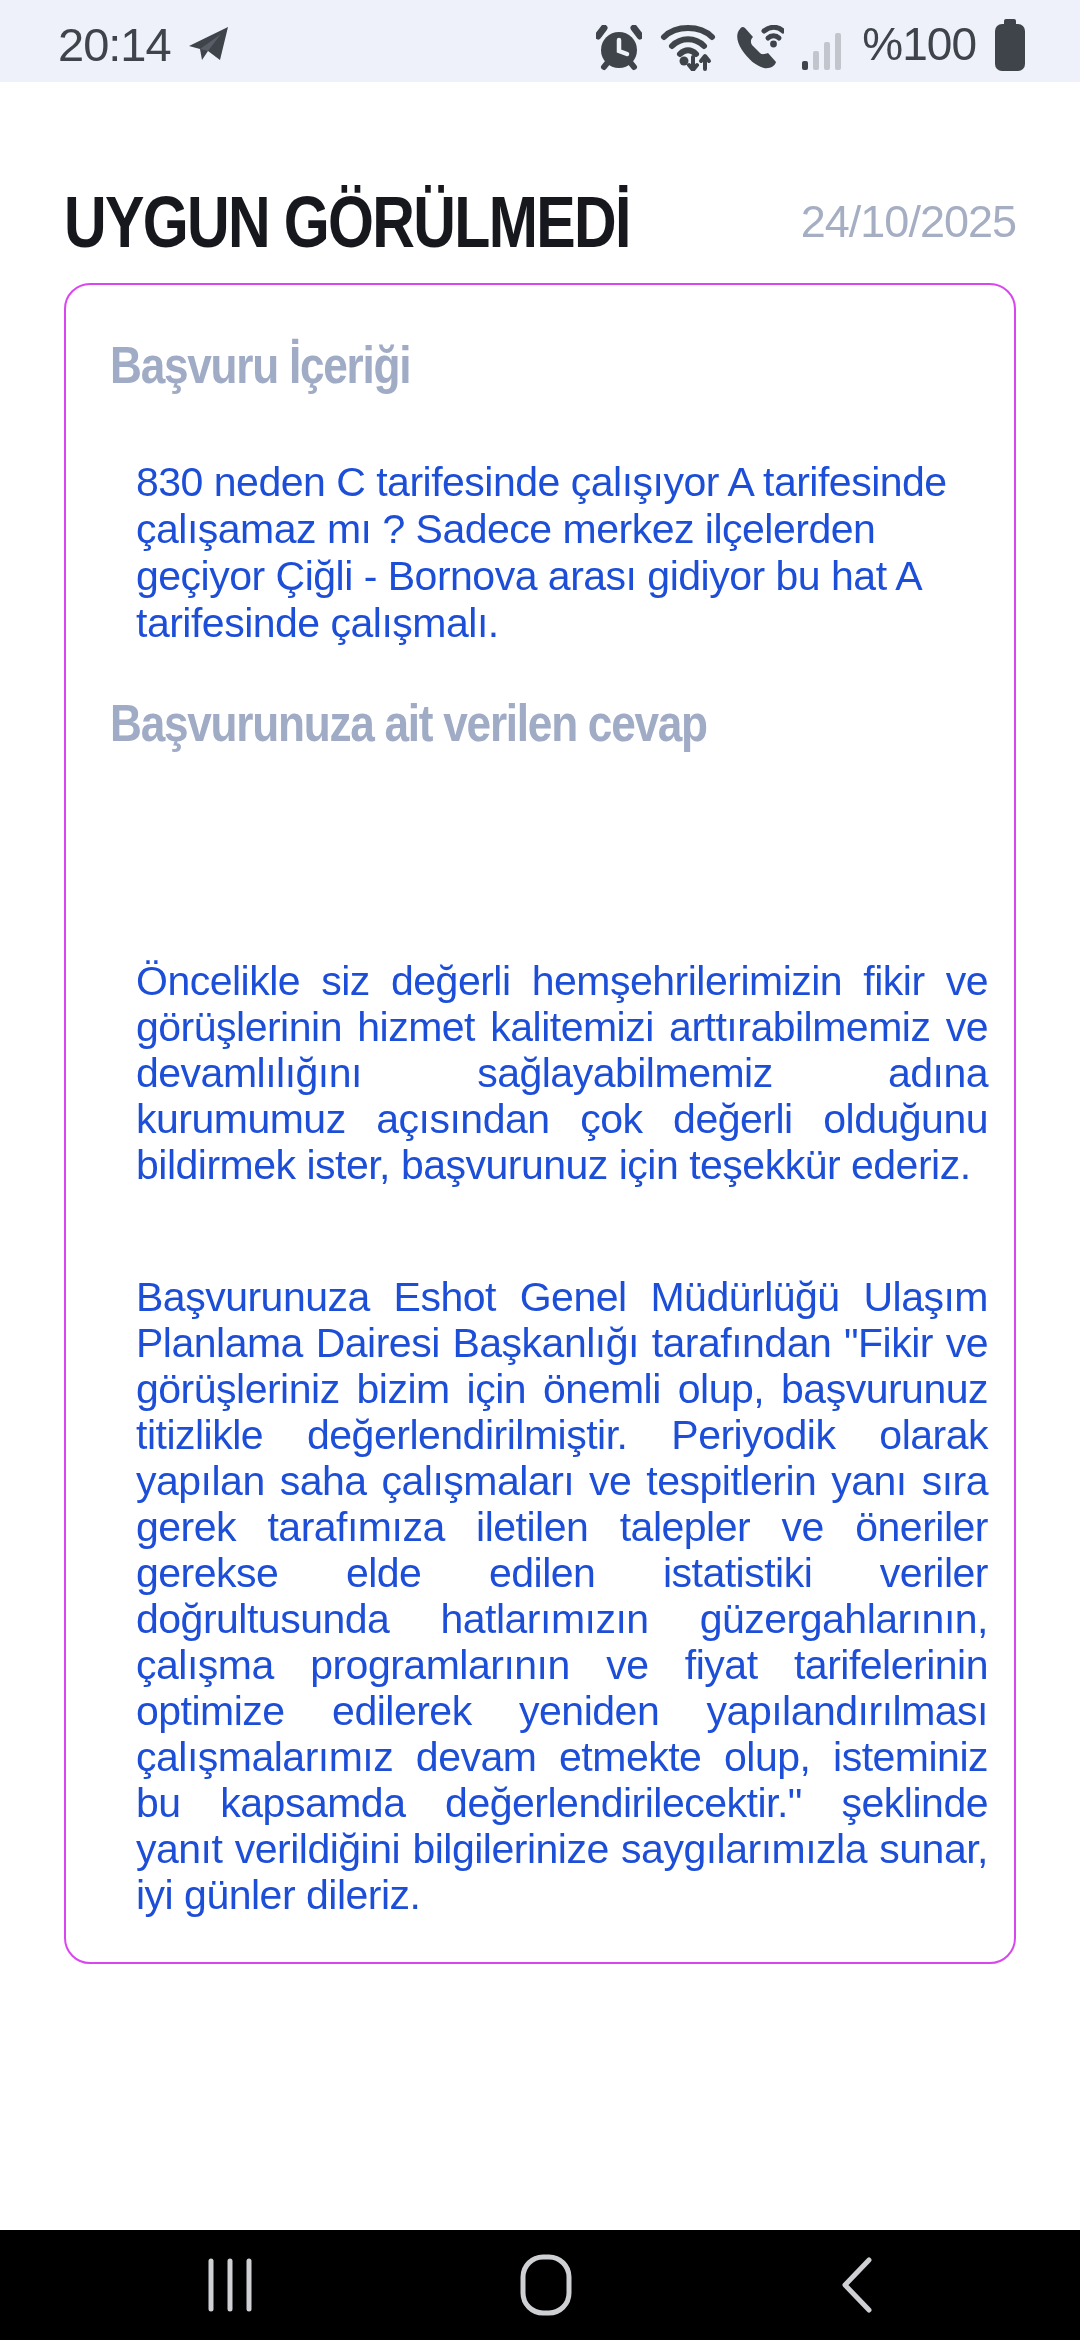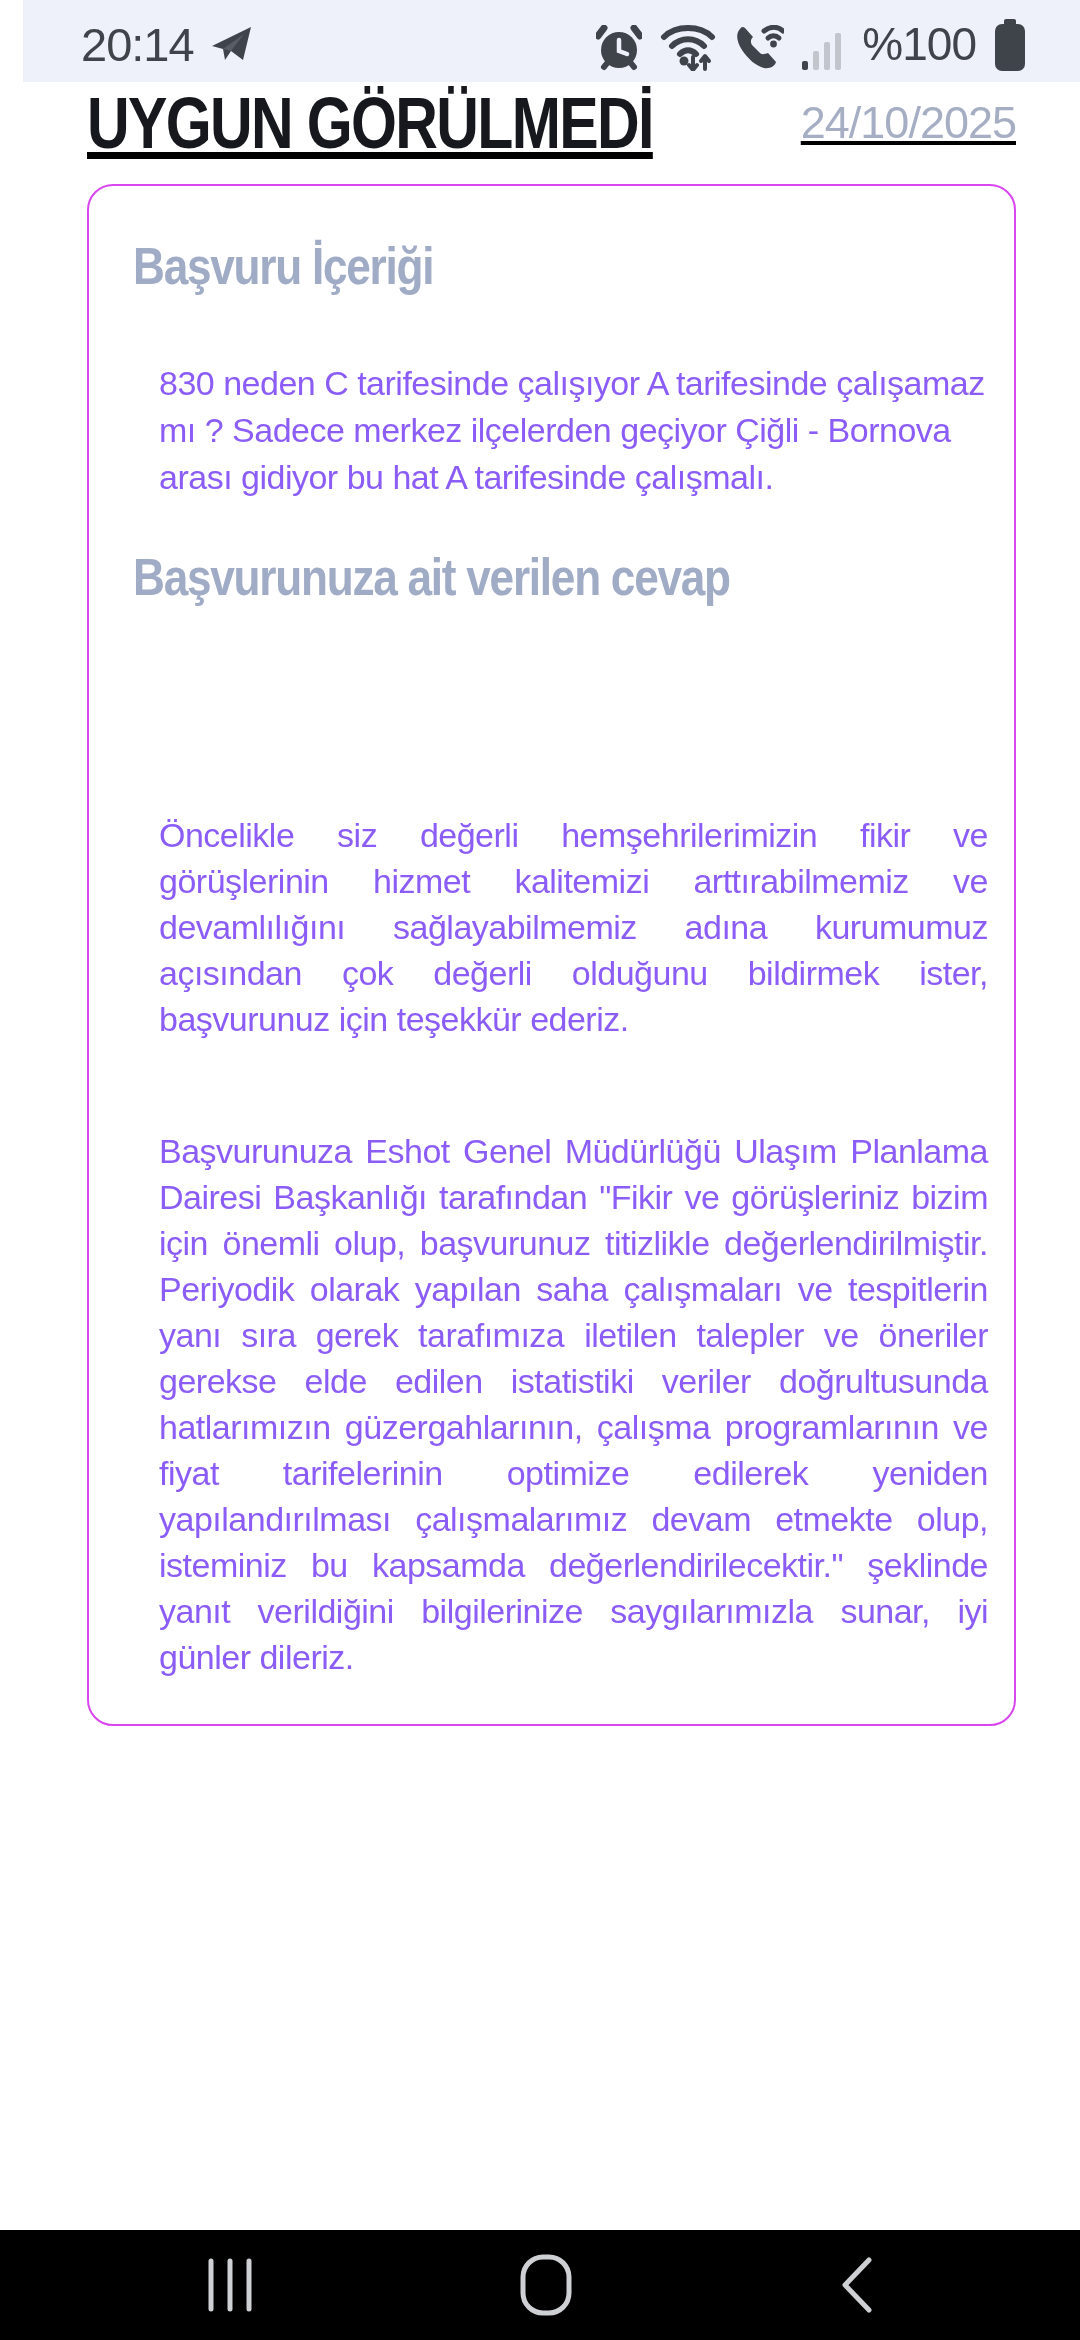--- a/index.html
+++ b/index.html
@@ -4,21 +4,20 @@
 <style>
   * { box-sizing: border-box; }
   html, body { margin: 0; padding: 0; background: #000; }
   .screen {
     position: relative;
     width: 1080px; height: 2340px;
     margin: 0 auto;
     background: #ffffff;
     font-family: "Liberation Sans", sans-serif;
     overflow: hidden;
-    padding-left: 23px;
   }
 
   
   .topband { background: #EEF1F9; }
 
   .statusbar {
     height: 82px;
     display: flex; align-items: center; justify-content: space-between;
     padding: 6px 54px 0 58px;
     color: #3F434A;
@@ -43,21 +42,22 @@
     transform: scaleX(0.70);
     pointer-events: none;
   }
   .appbar-btn { background: none; border: none; padding: 0; cursor: pointer; display: flex; align-items: center; }
   .appbar-right { margin-left: auto; display: flex; align-items: center; gap: 34px; }
 
   
   .content { padding: 0 64px; }
 
   .title-row {
-    display: flex; align-items: center; justify-content: space-between; text-decoration: underline;
+    margin-top: 99px;
+    display: flex; align-items: center; justify-content: space-between;
   }
   .page-title {
     margin: 0;
     font-size: 72px; font-weight: 700; color: #17181D;
     letter-spacing: -2px; white-space: nowrap;
     transform: scaleX(0.82); transform-origin: left center;
   }
   .page-date { font-size: 45px; color: #A5AEC3; letter-spacing: -1px; }
 
   .meta { margin-top: 84px; }
@@ -78,22 +78,22 @@
   }
   .card-heading {
     margin: 0;
     font-size: 52px; font-weight: 700; color: #A0ABC5;
     letter-spacing: -1.5px; white-space: nowrap;
     transform: scaleX(0.85); transform-origin: left center;
   }
   .card-heading.answer { margin-top: 46px; }
   .card-text {
     margin: 0 0 0 26px;
-    font-size: 34px; line-height: 47px;
-    color: #8b5cf6; letter-spacing: -0.5px;
+    font-size: 41px; line-height: 47px;
+    color: #1d4ed8; letter-spacing: -0.5px;
   }
   .request-text { margin-top: 64px; }
   .answer-text { text-align: justify; text-align-last: left; }
   .answer-p1 { margin-top: 205px; line-height: 46px; }
   .answer-p2 { margin-top: 86px; line-height: 46px; }
 
   
   .navbar {
     position: absolute; left: 0; bottom: 0;
     width: 100%; height: 110px;

